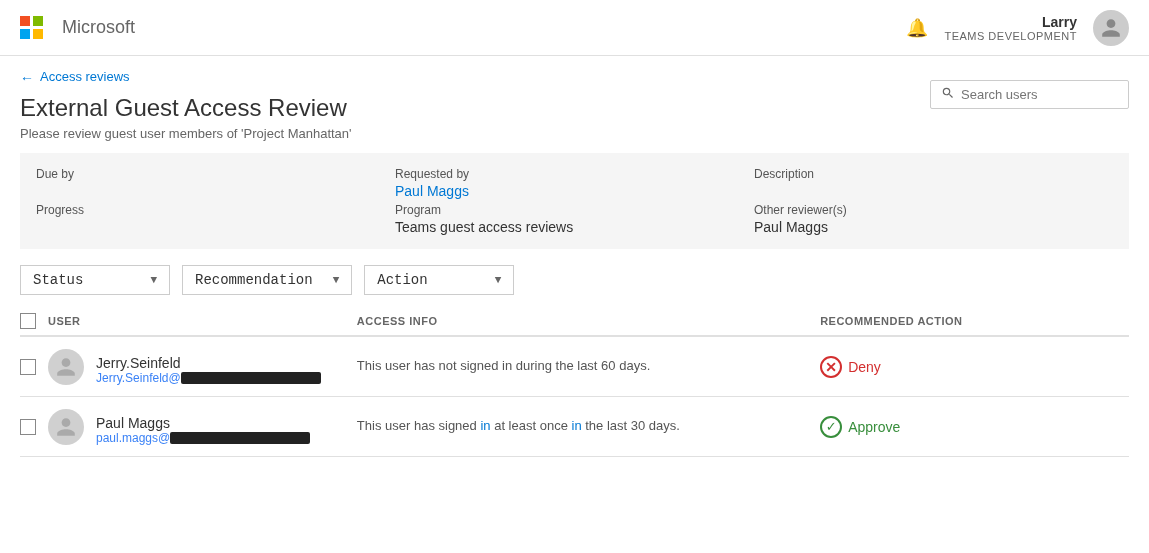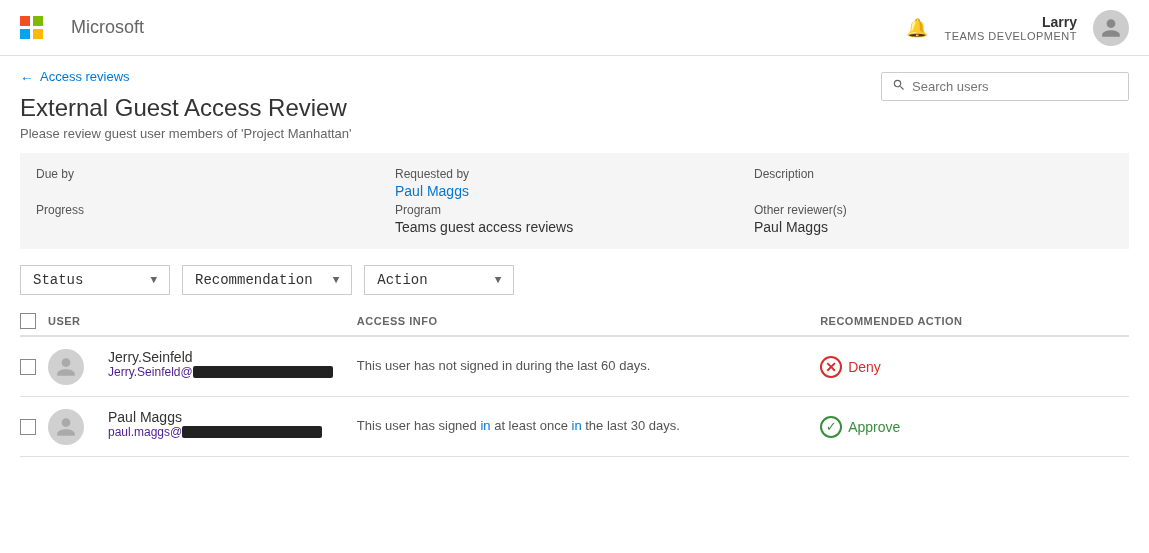--- a/index.html
+++ b/index.html
@@ -7,21 +7,21 @@
 
     
     .header {
       display: flex;
       align-items: center;
       justify-content: space-between;
       padding: 8px 20px;
       border-bottom: 1px solid #e0e0e0;
       height: 56px;
     }
-    .header-left { display: flex; align-items: center; gap: 21px; }
+    .header-left { display: flex; align-items: center; gap: 12px; }
     .ms-logo { width: 24px; height: 24px; display: grid; grid-template-columns: 1fr 1fr; gap: 2px; }
     .ms-logo-sq { width: 10px; height: 10px; }
     .ms-logo-sq.red { background: #F25022; }
     .ms-logo-sq.green { background: #7FBA00; }
     .ms-logo-sq.blue { background: #00A4EF; }
     .ms-logo-sq.yellow { background: #FFB900; }
     .ms-brand { font-size: 18px; font-weight: 300; color: #666; margin-left: 6px; }
     .header-right { display: flex; align-items: center; gap: 16px; }
     .notification-icon { font-size: 18px; color: #666; cursor: pointer; }
     .user-info { display: flex; align-items: center; gap: 16px; }
@@ -44,23 +44,23 @@
     .breadcrumb-arrow { font-size: 14px; }
 
     
     .page-header { padding: 4px 20px 12px; }
     .page-title { font-size: 24px; font-weight: 300; color: #333; margin-bottom: 4px; }
     .page-subtitle { font-size: 13px; color: #666; }
 
     
     .search-container {
       position: absolute;
-      top: 72px;
+      top: 80px;
       right: 20px;
-      width: 248px;
+      width: 199px;
     }
     .search-box {
       display: flex; align-items: center;
       border: 1px solid #ccc; border-radius: 2px;
       padding: 5px 10px; gap: 6px;
       background: #fff;
     }
     .search-icon { color: #666; font-size: 14px; }
     .search-input {
       border: none; outline: none;
@@ -116,29 +116,29 @@
       align-items: center;
       padding: 10px 0;
       border-bottom: 1px solid #e0e0e0;
       min-height: 60px;
     }
     .checkbox-cell { display: flex; align-items: center; }
     .checkbox {
       width: 16px; height: 16px; border: 1px solid #888;
       cursor: pointer; background: #fff;
     }
-    .user-cell { display: flex; align-items: flex-start; gap: 24px; }
+    .user-cell { display: flex; align-items: flex-end; gap: 12px; }
     .user-avatar-small {
       width: 36px; height: 36px; border-radius: 50%;
       background: #d0d0d0; display: flex; align-items: center; justify-content: center;
       color: #888; font-size: 18px; flex-shrink: 0;
     }
     .user-details {}
     .user-display-name { font-size: 14px; color: #333; font-weight: 400; }
-    .user-email { font-size: 12px; color: #4c1d95; }
+    .user-email { font-size: 12px; color: #3b82f6; }
     .email-redacted {
       display: inline-block;
       background: #222; color: #222;
       border-radius: 2px; height: 12px;
       width: 140px; vertical-align: middle;
     }
     .access-info { font-size: 13px; color: #555; line-height: 1.4; }
     .access-info .highlight { color: #0078d4; margin-top: 32px; }
     .action-cell { display: flex; align-items: center; gap: 8px; }
     .action-deny { display: flex; align-items: center; gap: 6px; color: #d32f2f; font-size: 14px; }

